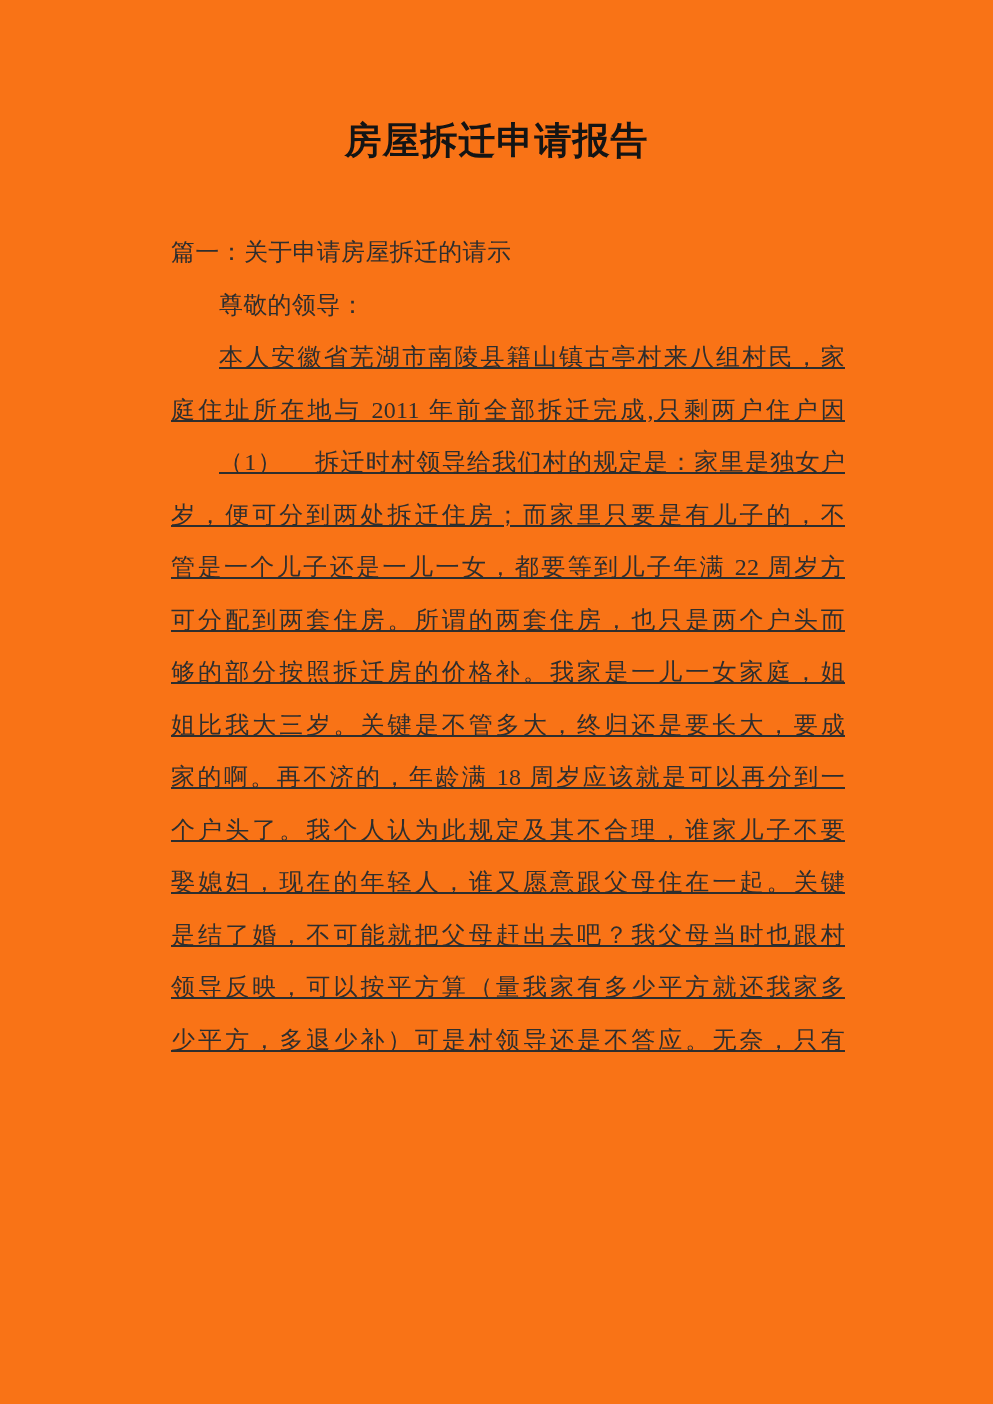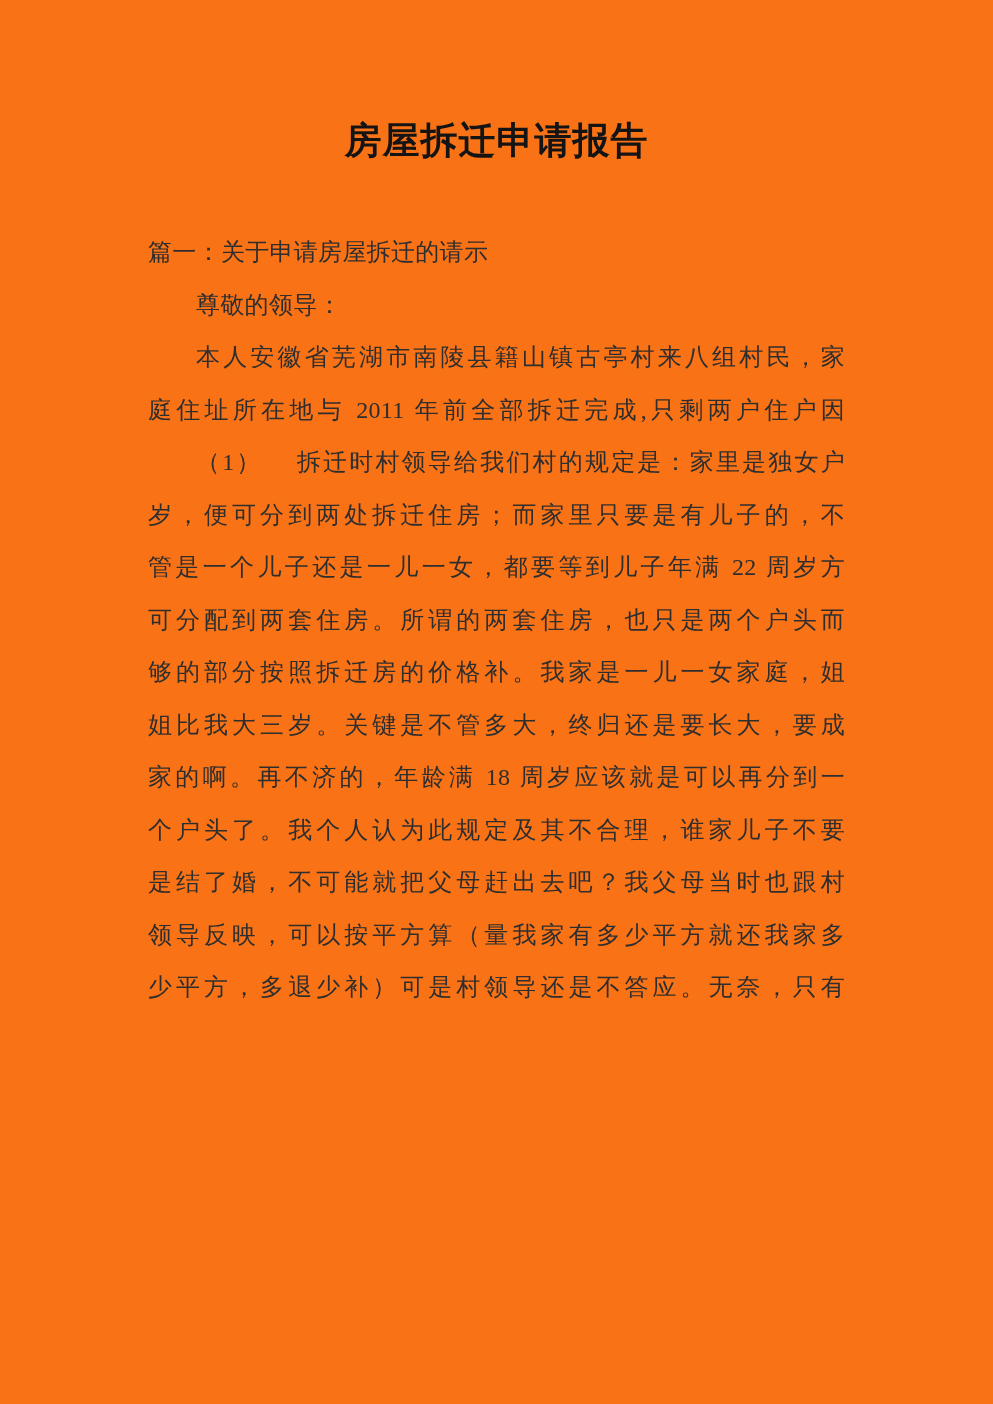--- a/index.html
+++ b/index.html
@@ -37,27 +37,29 @@
     width: 697px;
     font-size: 24px;
     color: #2e2e2e;
   }
   .line {
     height: 52.5px;
     line-height: 52.5px;
     text-align: left;
     white-space: nowrap;
     letter-spacing: 0.3px;
+    margin-left: 23px;
   }
   .line.indent {
     text-indent: 48px;
   }
   .line.fill {
     text-align: justify;
     text-align-last: justify;
+    text-decoration: underline;
     -moz-text-align-last: justify;
   }
 </style>
 </head>
 <body>
 
 <div class="page">
   <h1 class="page-title">房屋拆迁申请报告</h1>
   <div class="doc-body">
       <div class="line">篇一：关于申请房屋拆迁的请示</div>
@@ -65,17 +67,18 @@
       <div class="line indent fill">本人安徽省芜湖市南陵县籍山镇古亭村来八组村民，家</div>
       <div class="line fill">庭住址所在地与 2011 年前全部拆迁完成,只剩两户住户因</div>
       <div class="line indent fill">（1）　 拆迁时村领导给我们村的规定是：家里是独女户</div>
       <div class="line fill">岁，便可分到两处拆迁住房；而家里只要是有儿子的，不</div>
       <div class="line fill">管是一个儿子还是一儿一女，都要等到儿子年满 22 周岁方</div>
       <div class="line fill">可分配到两套住房。所谓的两套住房，也只是两个户头而</div>
       <div class="line fill">够的部分按照拆迁房的价格补。我家是一儿一女家庭，姐</div>
       <div class="line fill">姐比我大三岁。关键是不管多大，终归还是要长大，要成</div>
       <div class="line fill">家的啊。再不济的，年龄满 18 周岁应该就是可以再分到一</div>
       <div class="line fill">个户头了。我个人认为此规定及其不合理，谁家儿子不要</div>
+      <div class="line fill">娶媳妇，现在的年轻人，谁又愿意跟父母住在一起。关键</div>
       <div class="line fill">是结了婚，不可能就把父母赶出去吧？我父母当时也跟村</div>
       <div class="line fill">领导反映，可以按平方算（量我家有多少平方就还我家多</div>
       <div class="line fill">少平方，多退少补）可是村领导还是不答应。无奈，只有</div>
     </div>
 </div>
 
 </body></html>

